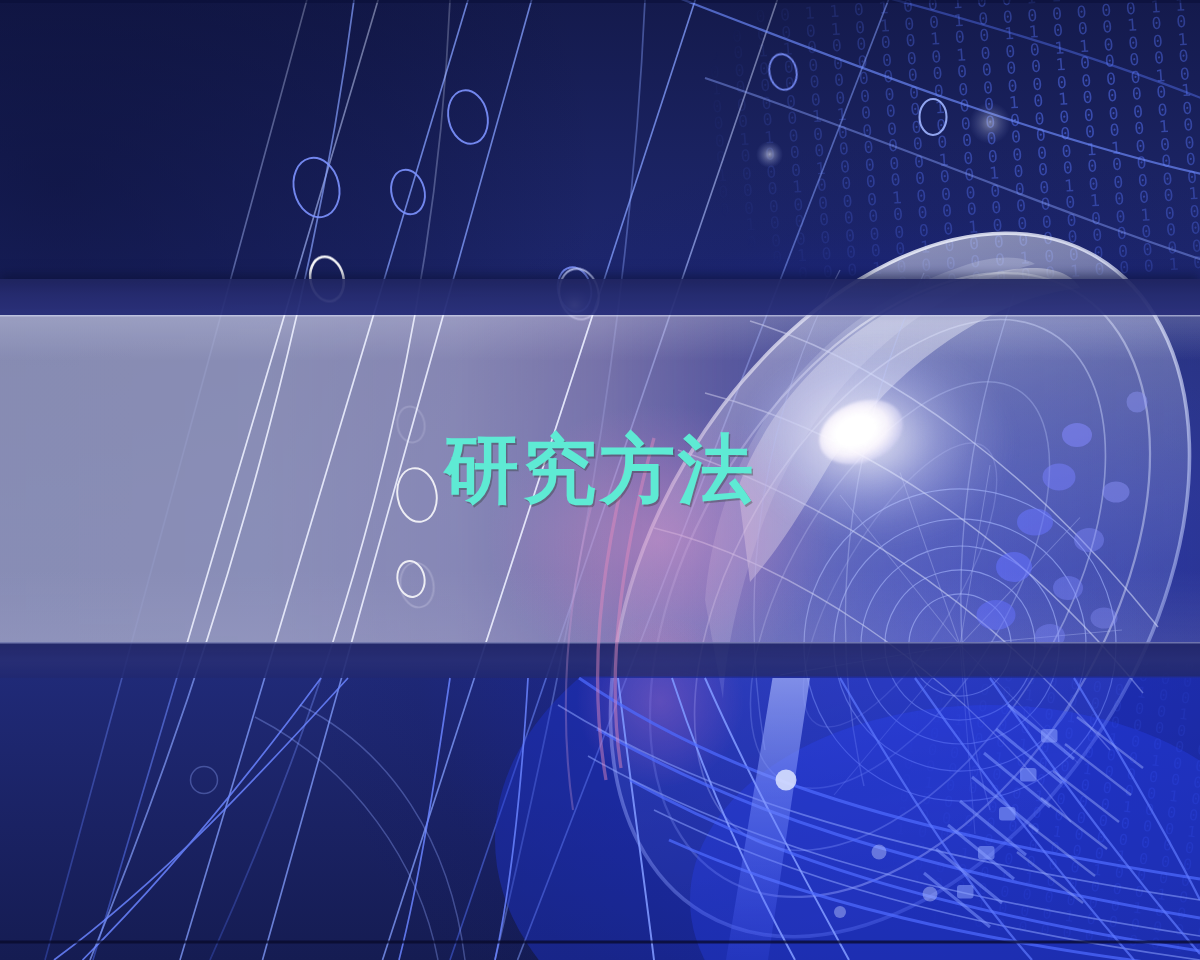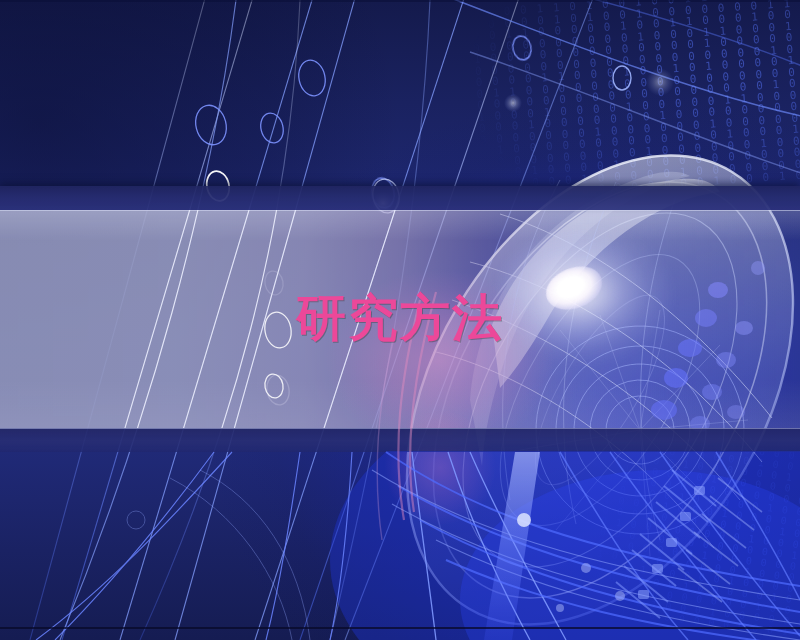--- a/index.html
+++ b/index.html
@@ -186,22 +186,22 @@
   }
 
   
   #title {
     position: absolute;
     left: 296px; top: 288px;
     font-size: 50px;
     font-weight: bold;
     line-height: 60px;
     letter-spacing: 2px;
-    color: #ec4899;
-    font-family: Liberation Sans, sans-serif;
+    color: #5eead4;
+    font-family: Liberation Mono, monospace;
     white-space: nowrap;
     text-shadow: 1px 1px 0 rgba(20,40,12,0.30);
   }
 
   
   #bottom-rule {
     position: absolute;
     left: 0; top: 627px; width: 800px; height: 2px;
     background: rgba(8,10,40,0.75);
   }

